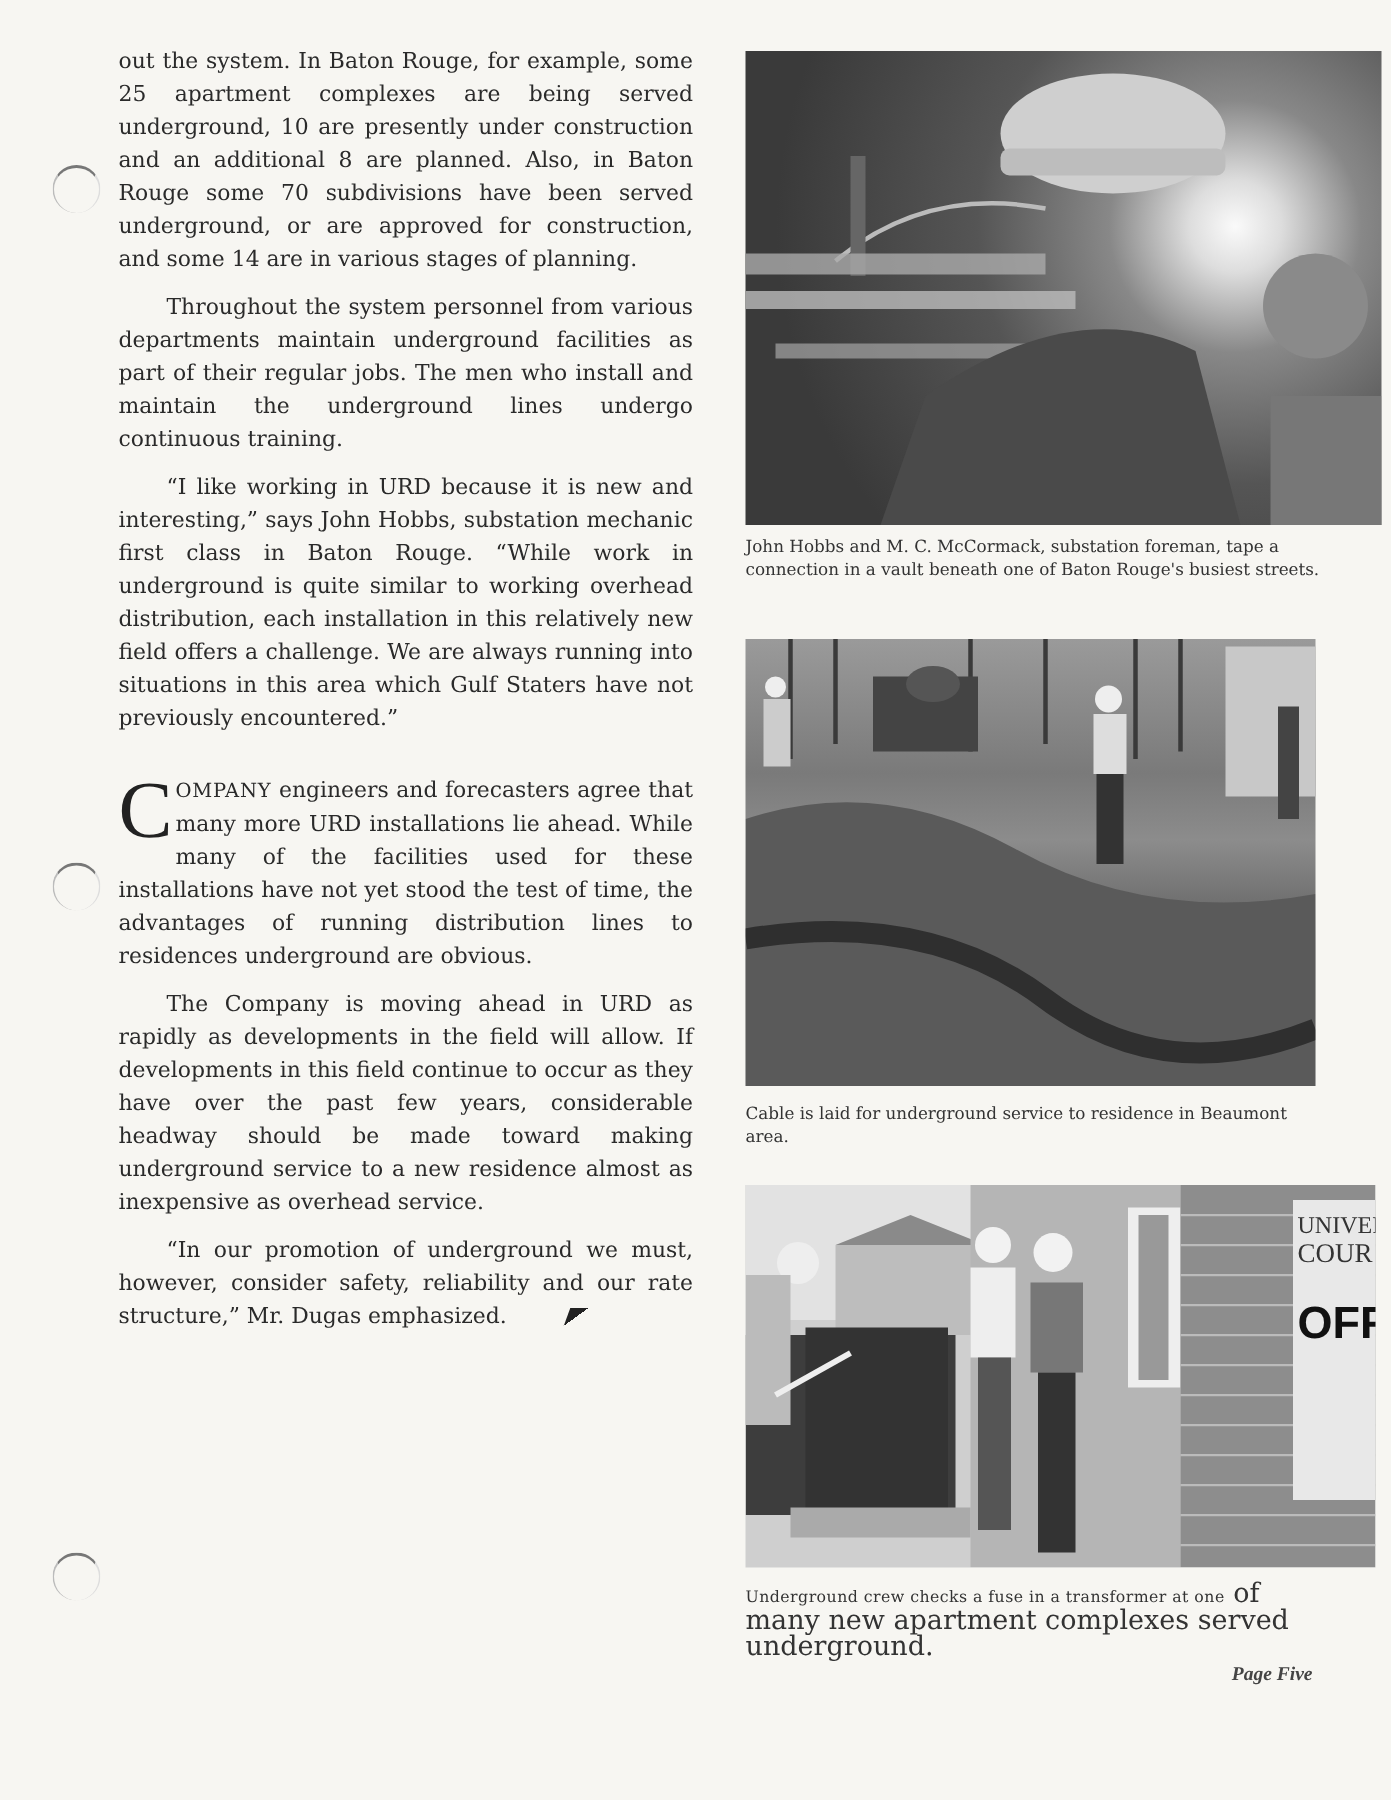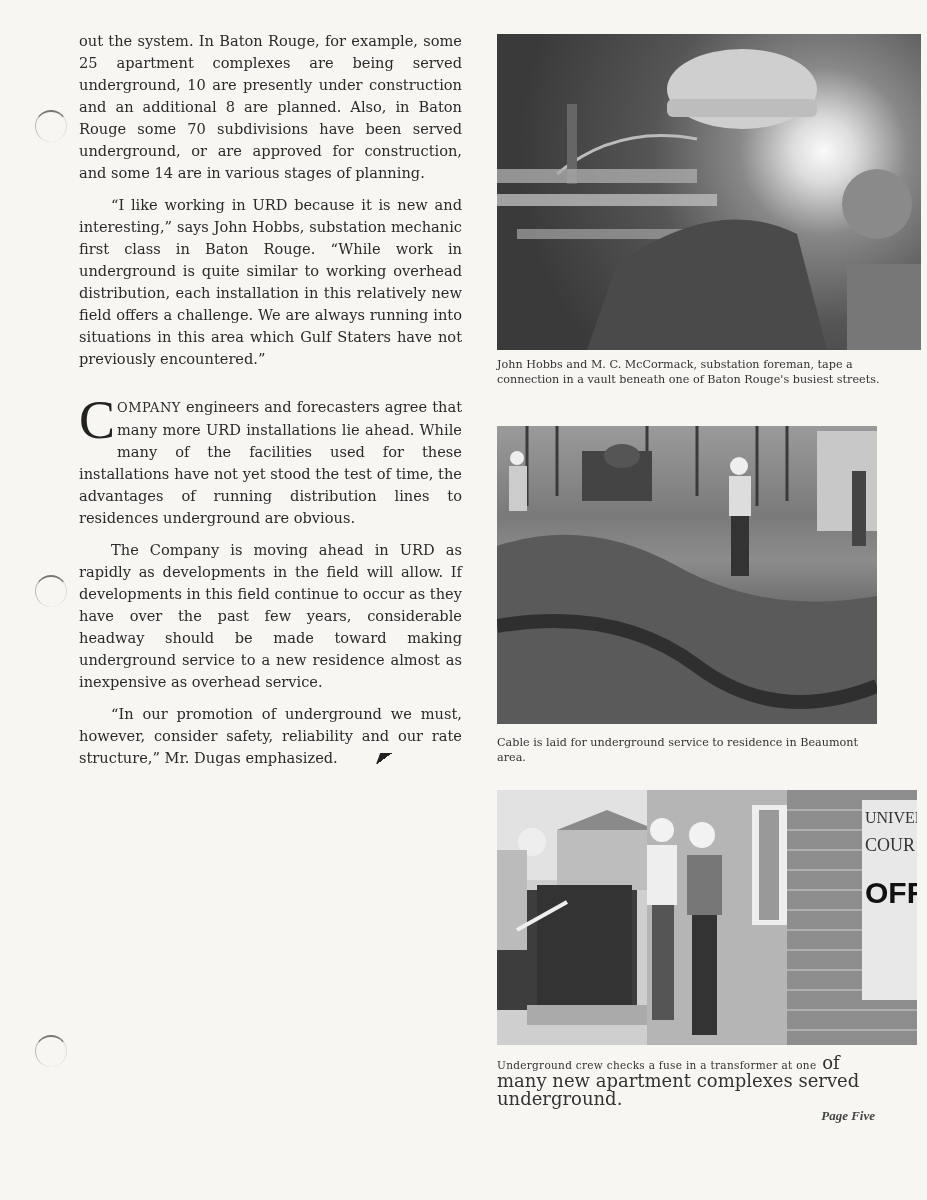--- a/index.html
+++ b/index.html
@@ -23,20 +23,21 @@
 </style>
 </head>
 <body>
 
 <div class="hole" style="top:110px;"></div>
 <div class="hole" style="top:575px;"></div>
 <div class="hole" style="top:1035px;"></div>
 
 <div class="col-left">
   <p class="first">out the system. In Baton Rouge, for example, some 25 apartment complexes are being served underground, 10 are presently under construction and an additional 8 are planned. Also, in Baton Rouge some 70 subdivisions have been served underground, or are approved for construction, and some 14 are in various stages of planning.</p>
+  <p>Throughout the system personnel from various departments maintain underground facilities as part of their regular jobs. The men who install and maintain the underground lines undergo continuous training.</p>
   <p>“I like working in URD because it is new and interesting,” says John Hobbs, substation mechanic first class in Baton Rouge. “While work in underground is quite similar to working overhead distribution, each installation in this relatively new field offers a challenge. We are always running into situations in this area which Gulf Staters have not previously encountered.”</p>
 
   <p class="dropcap-para">
     <span class="dropcap">C</span><span class="smallcaps">OMPANY</span><span> engineers and forecasters agree that many more URD installations lie ahead. While many of the facilities used for these installations have not yet stood the test of time, the advantages of running distribution lines to residences underground are obvious.</span>
   </p>
   <p>The Company is moving ahead in URD as rapidly as developments in the field will allow. If developments in this field continue to occur as they have over the past few years, considerable headway should be made toward making underground service to a new residence almost as inexpensive as overhead service.</p>
   <p style="margin-bottom:12px"><span>“In our promotion of underground we must, however, consider safety, reliability and our rate structure,” Mr. Dugas emphasized.</span><span class="endmark"></span></p>
 </div>
 
 <div class="photo" style="left:497px; top:34px; width:424px; height:316px; background:radial-gradient(circle at 77% 37%, #fafafa 0, #ddd 8%, #888 22%, #555 45%, #3a3a3a 80%);">
@@ -117,21 +118,21 @@
     <circle cx="165" cy="40" r="12" fill="#f2f2f2"></circle>
     <rect x="150" y="55" width="30" height="60" fill="#eee"></rect>
     <rect x="155" y="115" width="22" height="115" fill="#555"></rect>
     <circle cx="205" cy="45" r="13" fill="#f2f2f2"></circle>
     <rect x="190" y="65" width="35" height="60" fill="#777"></rect>
     <rect x="195" y="125" width="25" height="120" fill="#333"></rect>
     <line x1="20" y1="140" x2="70" y2="112" stroke="#eee" stroke-width="4"></line>
   </svg>
   <div style="position:absolute; left:368px; top:20px; width:52px; font-family:'Liberation Serif',serif; color:#333; line-height:1;">
     <div style="font-size:16px;">UNIVERS</div>
-    <div style="font-size:18px; margin-top:10px;">COUR</div>
+    <div style="font-size:18px; ">COUR</div>
     <div style="font-size:30px; font-weight:bold; margin-top:24px; font-family:'Liberation Sans',sans-serif; color:#111;">OFFI</div>
   </div>
 </div>
 <div class="caption" style="left:497px; top:1055px; width:384px;">
   <b style="font-size:10.5px; letter-spacing:0.3px;">Underground crew checks a fuse in a transformer at one</b><span style="font-size:18px;"> of many new apartment complexes served underground.</span>
 </div>
 
 <div class="page-footer">Page Five</div>
 
 </body></html>

